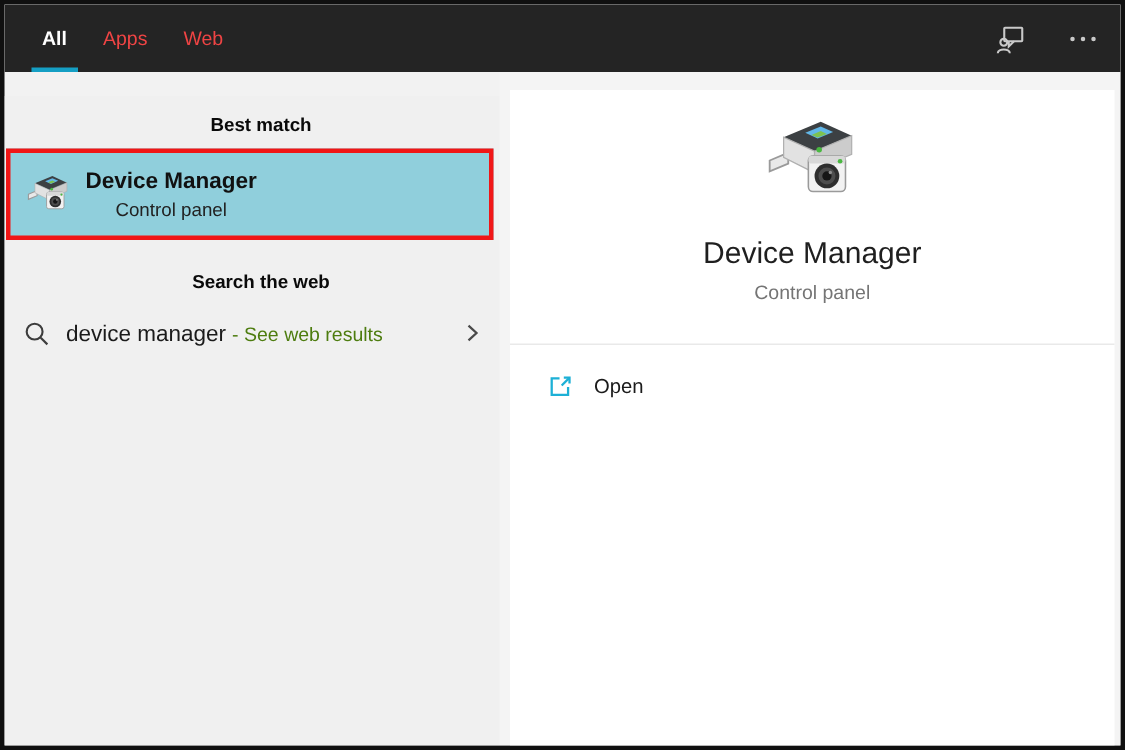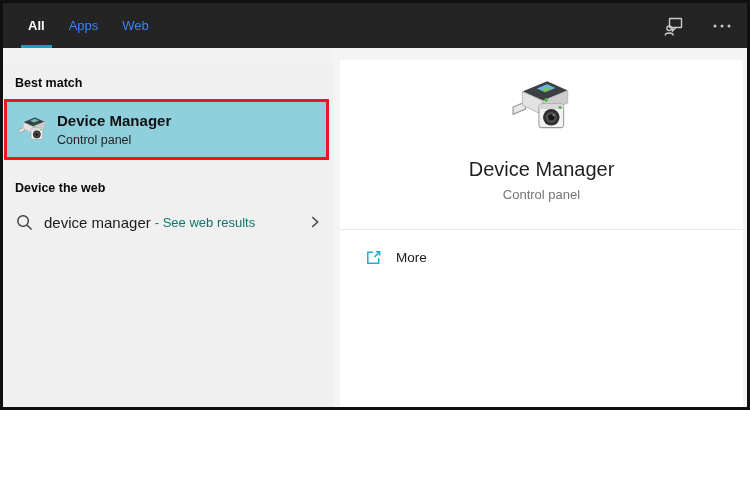--- a/index.html
+++ b/index.html
@@ -2,41 +2,42 @@
 <html><head>
 <meta charset="utf-8">
 <style>
   * { box-sizing: border-box; margin: 0; padding: 0; }
   body {
     font-family: "Liberation Sans", sans-serif;
     background: #fff;
     width: 750px; height: 500px;
   }
   .frame {
-    width: 750px; height: 410px;
+    width: 750px; height: 500px;
     border: 3px solid #101010;
     background: #f2f2f2;
     display: flex; flex-direction: column;
     overflow: hidden;
     position: relative;
+    text-align: center;
   }
 
   
   .topbar {
     height: 45px; flex: 0 0 45px;
     background: #242424;
     display: flex; align-items: center;
     padding: 0 14px 0 13px;
   }
   .tabs { display: flex; align-items: stretch; height: 100%; }
   .tab {
     position: relative;
     display: flex; align-items: center;
     margin: 0 12px;
-    color: #3b82f6;
+    color: #ef4444;
     font-size: 13px;
     cursor: pointer;
     white-space: nowrap;
   }
   .tab.active { color: #ffffff; font-weight: bold; }
   .tab .underline {
     position: absolute; left: -7px; right: -7px; bottom: 0;
     height: 3px; background: #159fc4;
   }
   .tab .caret {
@@ -78,21 +79,21 @@
 
   .search-web-header { margin-top: 21px; }
   .web-search-row {
     margin-top: 9px;
     height: 36px;
     display: flex; align-items: center;
     padding: 0 10px 0 13px;
     cursor: pointer;
   }
   .web-search-text { margin-left: 11px; font-size: 15px; color: #1b1b1b; }
-  .web-search-suffix { font-size: 13px; color: #0f766e; margin-left: 4px; }
+  .web-search-suffix { font-size: 13px; color: #4d7c0f; margin-left: 4px; }
   .web-chevron { margin-left: auto; display: inline-flex; }
 
   
   .right-area { flex: 1; background: #f4f4f4; padding: 12px 4px 0 7px; display: flex; }
   .preview-card {
     flex: 1;
     background: #ffffff;
     display: flex; flex-direction: column;
   }
   .preview-top {
@@ -171,21 +172,21 @@
             <circle cx="43.2" cy="39.8" r="1.1" fill="#8d8d8d"></circle>
             <circle cx="49.5" cy="32.5" r="1.5" fill="#49b840"></circle>
           </svg>
         </span>
         <span class="bm-texts">
           <span class="bm-title">Device Manager</span>
           <span class="bm-subtitle">Control panel</span>
         </span>
       </div>
 
-      <div class="section-header search-web-header">Device the web</div>
+      <div class="section-header search-web-header">Search the web</div>
 
       <div class="web-search-row">
         <span>
           <svg width="17" height="17" viewBox="0 0 18 18" fill="none" stroke="#3d3d3d" stroke-width="1.5">
             <circle cx="7.5" cy="7.5" r="5.6"></circle>
             <line x1="11.8" y1="11.8" x2="16.5" y2="16.5"></line>
           </svg>
         </span>
         <span class="web-search-text">device manager</span>
         <span class="web-search-suffix">- See web results</span>
@@ -223,19 +224,19 @@
         </div>
         <div class="divider"></div>
         <div class="action-row">
           <span>
             <svg width="19" height="19" viewBox="0 0 20 20" fill="none" stroke="#1db0d6" stroke-width="1.6">
               <path d="M9.5 4.5 H4 V16 H15.5 V10.5"></path>
               <path d="M12.5 4 H16.5 V8"></path>
               <path d="M16.2 4.3 L11 9.5"></path>
             </svg>
           </span>
-          <span class="action-label">More</span>
+          <span class="action-label">Open</span>
         </div>
       </div>
     </div>
 
   </div>
 </div>
 
 </body></html>

